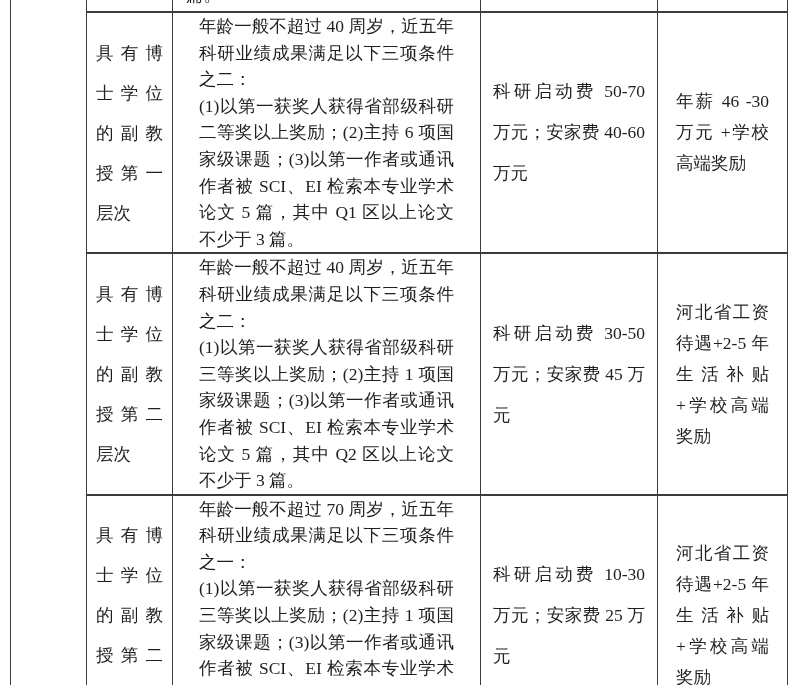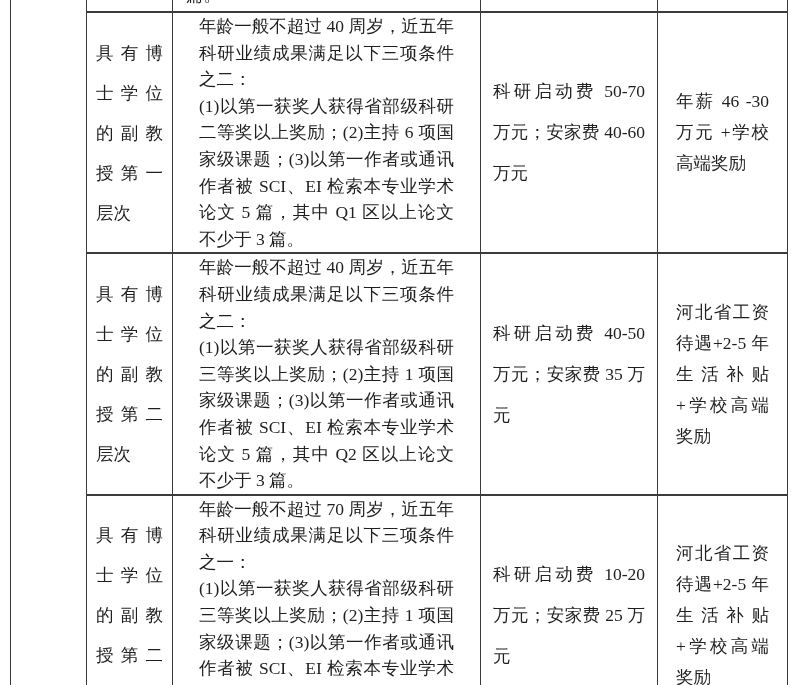--- a/index.html
+++ b/index.html
@@ -112,37 +112,37 @@
 
     <tr style="height:224px">
       <td class="tier">
         <div>具有博士学位的副教授第二层次</div>
       </td>
       <td class="req">
         <div>年龄一般不超过 40 周岁，近五年科研业绩成果满足以下三项条件之二：</div>
         <div>(1)以第一获奖人获得省部级科研三等奖以上奖励；(2)主持 1 项国家级课题；(3)以第一作者或通讯作者被 SCI、EI 检索本专业学术论文 5 篇，其中 Q2 区以上论文不少于 3 篇。</div>
       </td>
       <td class="fund">
-        <div>科研启动费 40-50 万元；安家费 35 万元</div>
+        <div>科研启动费 30-50 万元；安家费 45 万元</div>
       </td>
       <td class="sal">
         <div>河北省工资待遇+2-5 年生活补贴+学校高端奖励</div>
       </td>
     </tr>
 
     <tr style="height:218px">
       <td class="tier">
         <div>具有博士学位的副教授第二层次</div>
       </td>
       <td class="req">
         <div>年龄一般不超过 70 周岁，近五年科研业绩成果满足以下三项条件之一：</div>
         <div>(1)以第一获奖人获得省部级科研三等奖以上奖励；(2)主持 1 项国家级课题；(3)以第一作者或通讯作者被 SCI、EI 检索本专业学术论文 4 篇，其中 Q2 区以上论文不少于 1 篇。</div>
       </td>
       <td class="fund">
-        <div>科研启动费 10-20 万元；安家费 25 万元</div>
+        <div>科研启动费 10-30 万元；安家费 25 万元</div>
       </td>
       <td class="sal">
         <div>河北省工资待遇+2-5 年生活补贴+学校高端奖励</div>
       </td>
     </tr>
 
     <tr class="clip-bottom" style="height:7px">
       <td></td>
       <td></td>
       <td></td>

